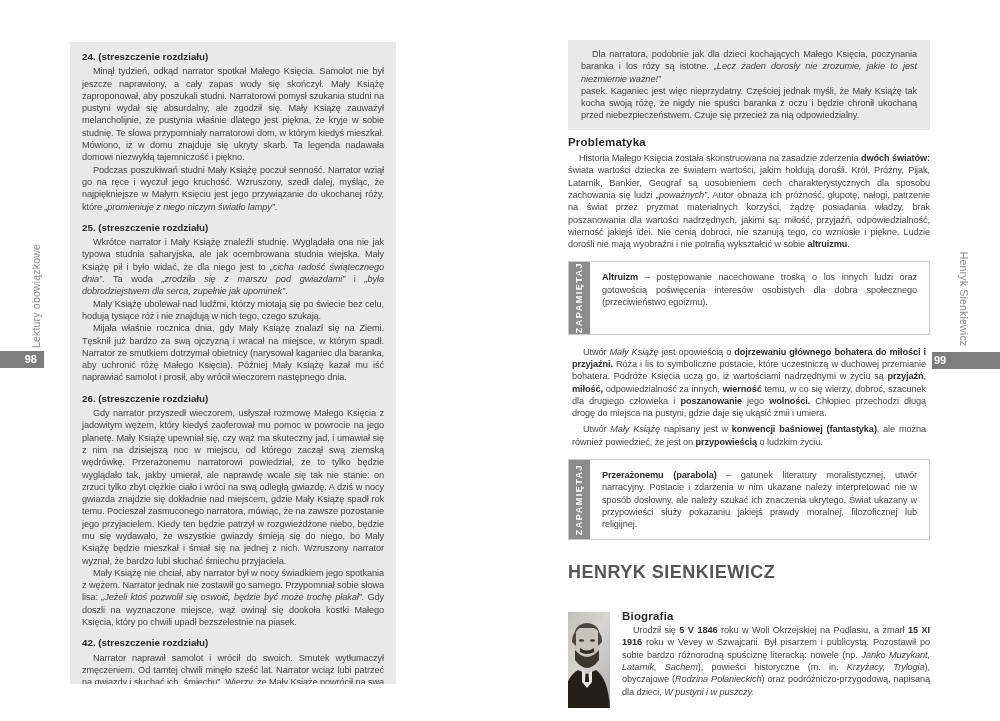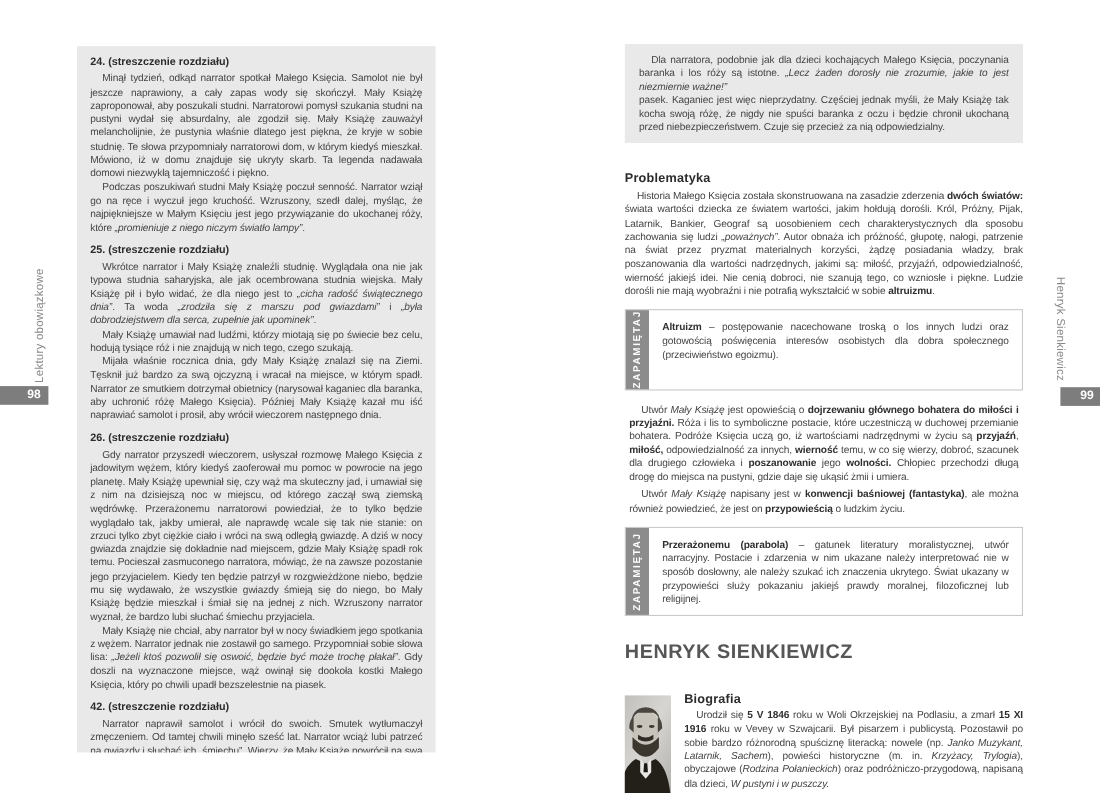--- a/index.html
+++ b/index.html
@@ -14,21 +14,21 @@
     position:absolute;width:160px;height:14px;line-height:14px;
     text-align:center;font-size:10.5px;color:#8a8a8a;letter-spacing:0.2px;
   }
   .side-label.left{left:-44px;top:289px;transform:rotate(-90deg);}
   .side-label.right{left:884px;top:292px;transform:rotate(90deg);}
   .page-badge{
     position:absolute;height:17px;line-height:17px;background:#7d7d7d;
     color:#ffffff;font-weight:bold;font-size:11px;box-sizing:border-box;
   }
   .page-badge.left{left:0;top:351px;width:44px;text-align:right;padding-right:7px;}
-  .page-badge.right{right:0;top:352px;width:36px;text-align:left;padding-left:18px;}
+  .page-badge.right{right:0;top:352px;width:68px;text-align:left;padding-left:2px;}
 
   
   .left-panel{
     position:absolute;left:70px;top:42px;width:326px;height:642px;
     background:#e9e9e9;box-sizing:border-box;padding:9px 12px 6px 12px;
     font-size:9.2px;line-height:12.3px;letter-spacing:-0.1px;
     text-align:justify;overflow:hidden;
   }
   .sec-heading{
     font-weight:bold;font-size:9.8px;color:#2b2b2b;margin:9px 0 2px 0;
@@ -39,21 +39,21 @@
   p.body-p.no-indent{text-indent:0;}
 
   
   .right-col{
     position:absolute;left:568px;top:40px;width:362px;
     font-size:9.2px;line-height:12.3px;letter-spacing:-0.1px;
     text-align:justify;color:#454545;
   }
   .gray-panel{background:#e9e9e9;padding:8px 13px;}
   .prob-heading{
-    font-size:11.5px;font-weight:bold;color:#2b2b2b;margin:26px 0 4px 0;
+    font-size:11.5px;font-weight:bold;color:#2b2b2b;margin:6px 0 4px 0;
     text-align:left;letter-spacing:0.2px;
   }
   .remember{
     display:flex;align-items:stretch;background:#ffffff;
     border:1px solid #c9c9c9;margin:11px 0 11px 0;
   }
   .rem-tab{
     width:21px;background:#8c8c8c;display:flex;
     align-items:center;justify-content:center;flex:0 0 21px;
   }
@@ -84,21 +84,21 @@
 
 <div class="side-label left">Lektury obowiązkowe</div>
 <div class="page-badge left">98</div>
 
 <div class="left-panel" id="left-sections">
     <div class="sec-heading">24. (streszczenie rozdziału)</div>
     <p class="body-p">Minął tydzień, odkąd narrator spotkał Małego Księcia. Samolot nie był jeszcze naprawiony, a cały zapas wody się skończył. Mały Książę zaproponował, aby poszukali studni. Narratorowi pomysł szukania studni na pustyni wydał się absurdalny, ale zgodził się. Mały Książę zauważył melancholijnie, że pustynia właśnie dlatego jest piękna, że kryje w sobie studnię. Te słowa przypomniały narratorowi dom, w którym kiedyś mieszkał. Mówiono, iż w domu znajduje się ukryty skarb. Ta legenda nadawała domowi niezwykłą tajemniczość i piękno.</p>
     <p class="body-p">Podczas poszukiwań studni Mały Książę poczuł senność. Narrator wziął go na ręce i wyczuł jego kruchość. Wzruszony, szedł dalej, myśląc, że najpiękniejsze w Małym Księciu jest jego przywiązanie do ukochanej róży, które <i>„promieniuje z niego niczym światło lampy”</i>.</p>
     <div class="sec-heading">25. (streszczenie rozdziału)</div>
     <p class="body-p">Wkrótce narrator i Mały Książę znaleźli studnię. Wyglądała ona nie jak typowa studnia saharyjska, ale jak ocembrowana studnia wiejska. Mały Książę pił i było widać, że dla niego jest to <i>„cicha radość świątecznego dnia”</i>. Ta woda <i>„zrodziła się z marszu pod gwiazdami”</i> i <i>„była dobrodziejstwem dla serca, zupełnie jak upominek”</i>.</p>
-    <p class="body-p">Mały Książę umawiał nad ludźmi, którzy miotają się po świecie bez celu, hodują tysiące róż i nie znajdują w nich tego, czego szukają.</p>
+    <p class="body-p">Mały Książę ubolewał nad ludźmi, którzy miotają się po świecie bez celu, hodują tysiące róż i nie znajdują w nich tego, czego szukają.</p>
     <p class="body-p">Mijała właśnie rocznica dnia, gdy Mały Książę znalazł się na Ziemi. Tęsknił już bardzo za swą ojczyzną i wracał na miejsce, w którym spadł. Narrator ze smutkiem dotrzymał obietnicy (narysował kaganiec dla baranka, aby uchronić różę Małego Księcia). Później Mały Książę kazał mu iść naprawiać samolot i prosił, aby wrócił wieczorem następnego dnia.</p>
     <div class="sec-heading">26. (streszczenie rozdziału)</div>
     <p class="body-p">Gdy narrator przyszedł wieczorem, usłyszał rozmowę Małego Księcia z jadowitym wężem, który kiedyś zaoferował mu pomoc w powrocie na jego planetę. Mały Książę upewniał się, czy wąż ma skuteczny jad, i umawiał się z nim na dzisiejszą noc w miejscu, od którego zaczął swą ziemską wędrówkę. Przerażonemu narratorowi powiedział, że to tylko będzie wyglądało tak, jakby umierał, ale naprawdę wcale się tak nie stanie: on zrzuci tylko zbyt ciężkie ciało i wróci na swą odległą gwiazdę. A dziś w nocy gwiazda znajdzie się dokładnie nad miejscem, gdzie Mały Książę spadł rok temu. Pocieszał zasmuconego narratora, mówiąc, że na zawsze pozostanie jego przyjacielem. Kiedy ten będzie patrzył w rozgwieżdżone niebo, będzie mu się wydawało, że wszystkie gwiazdy śmieją się do niego, bo Mały Książę będzie mieszkał i śmiał się na jednej z nich. Wzruszony narrator wyznał, że bardzo lubi słuchać śmiechu przyjaciela.</p>
     <p class="body-p">Mały Książę nie chciał, aby narrator był w nocy świadkiem jego spotkania z wężem. Narrator jednak nie zostawił go samego. Przypomniał sobie słowa lisa: <i>„Jeżeli ktoś pozwolił się oswoić, będzie być może trochę płakał”</i>. Gdy doszli na wyznaczone miejsce, wąż owinął się dookoła kostki Małego Księcia, który po chwili upadł bezszelestnie na piasek.</p>
     <div class="sec-heading">42. (streszczenie rozdziału)</div>
     <p class="body-p">Narrator naprawił samolot i wrócił do swoich. Smutek wytłumaczył zmęczeniem. Od tamtej chwili minęło sześć lat. Narrator wciąż lubi patrzeć na gwiazdy i słuchać ich „śmiechu”. Wierzy, że Mały Książę powrócił na swą planetę, bo nie znalazł ciała chłopca. Czasem martwi się, bo zapomniał przy kagańcu dla baranka dorysować skórzany</p>
   </div>
 
 <div class="right-col">
 

